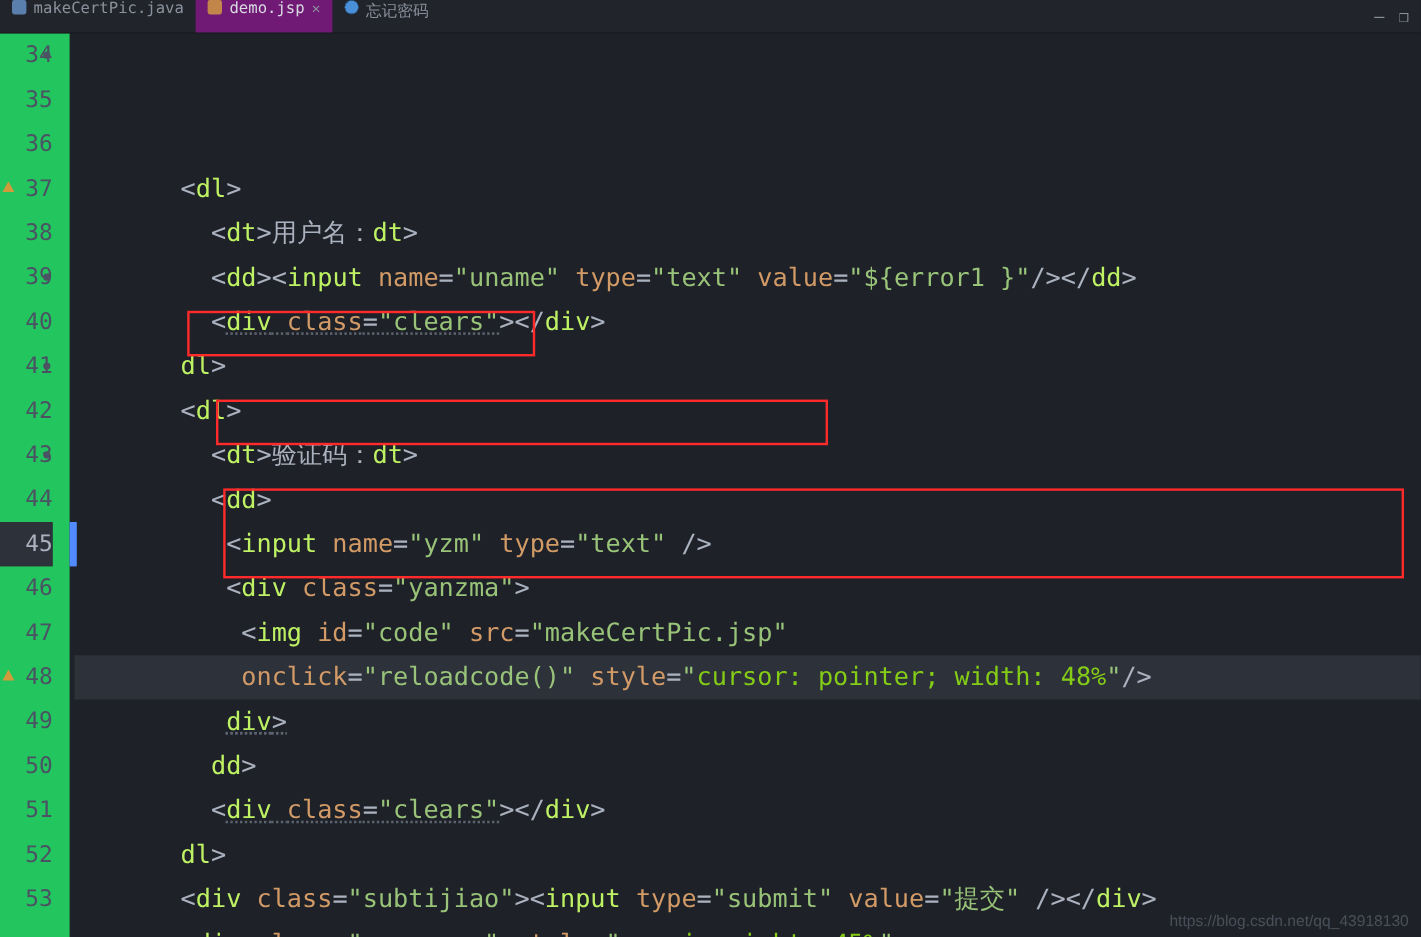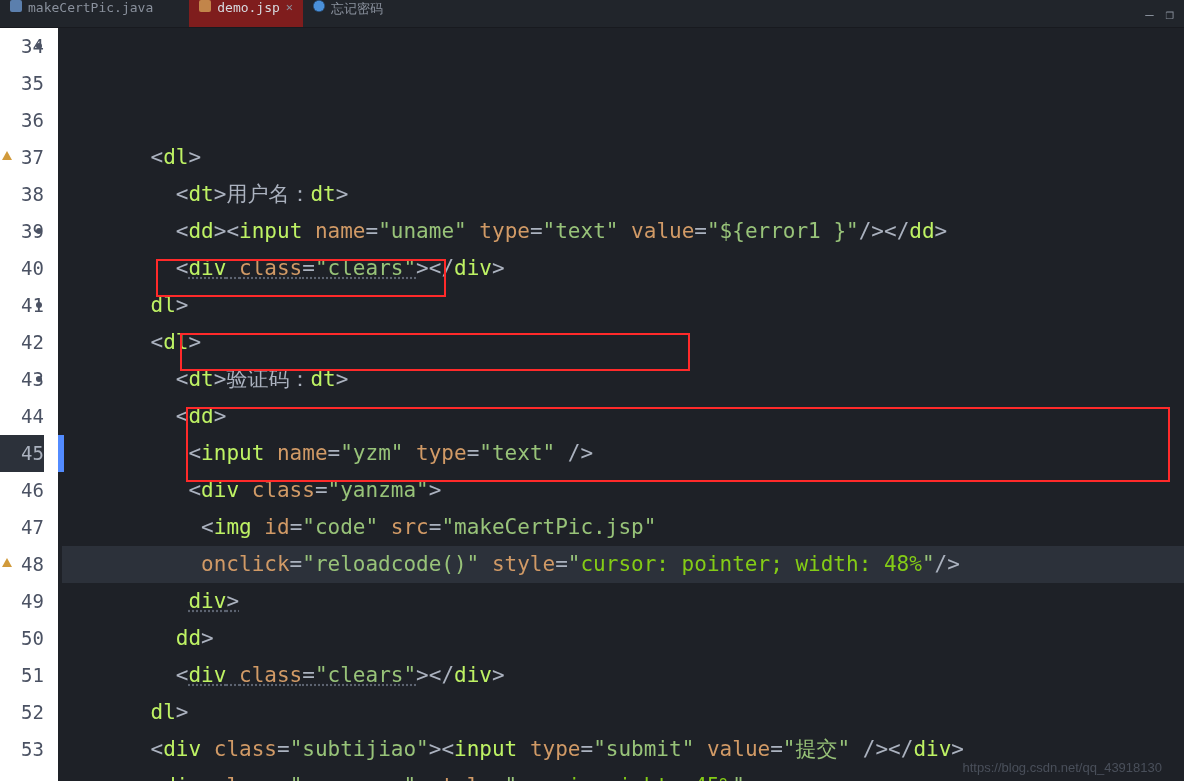--- a/index.html
+++ b/index.html
@@ -22,21 +22,21 @@
 }
 .tab {
   display: flex;
   padding: 0 10px;
   height: 100%;
   color: #8a919d;
   font-size: 13px;
   gap: 6px;
   cursor: pointer;
 }
-.tab.active { background: #7f1d1d; color: #d7dae0; margin-left: 26px; }
+.tab.active { background: #701a75; color: #d7dae0; }
 .tab .file-icon { width: 12px; height: 12px; display: inline-block; }
 .tab .close { color: #8a919d; font-size: 12px; }
 .window-controls {
   margin-left: auto;
   display: flex;
   gap: 12px;
   padding-right: 10px;
   color: #8a919d;
   font-size: 14px;
 }
@@ -44,21 +44,21 @@
 .icon-java { background: #5b7fad; border-radius: 2px; }
 .icon-globe { background: radial-gradient(circle,#4a90d9 60%,#2d5a8a 61%); border-radius: 50%; }
 
 .editor {
   display: flex;
   height: calc(100% - 28px);
   position: relative;
 }
 .gutter {
   width: 58px;
-  background: #ffffff;
+  background: #22c55e;
   text-align: right;
   padding-right: 14px;
   color: #4b5263;
   font-size: 19px;
   user-select: none;
 }
 .gutter .ln {
   height: 37px;
   line-height: 37px;
   position: relative;
@@ -103,21 +103,21 @@
 .css-val { color: #84cc16; }
 .dim-underline { text-decoration-line: underline; text-decoration-style: dotted; text-decoration-color: #5c6370; }
 
 .redbox {
   position: absolute;
   border: 2px solid #ff2a2a;
   pointer-events: none;
 }
 .watermark {
   position: absolute;
-  right: 22px;
+  right: 10px;
   bottom: 6px;
   color: #5c6370;
   font-size: 13px;
   font-family: sans-serif;
   opacity: 0.7;
 }
 .caret-mark {
   position: absolute;
   left: 0;
   width: 6px;

